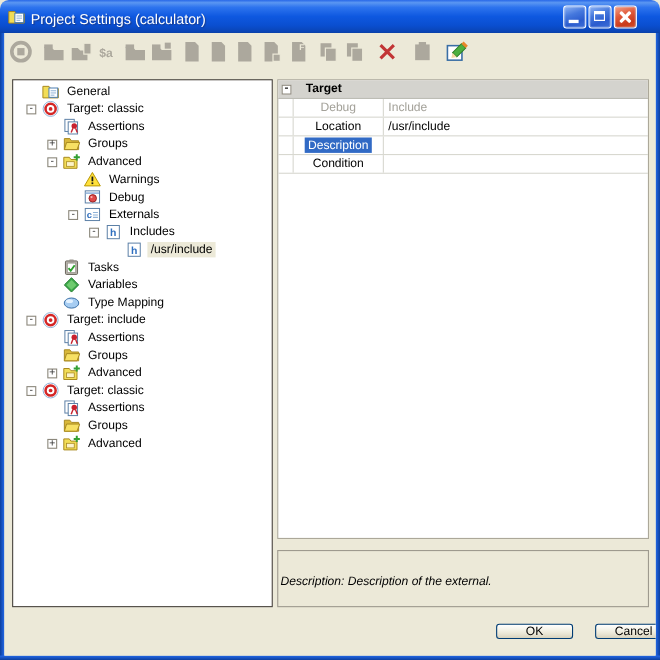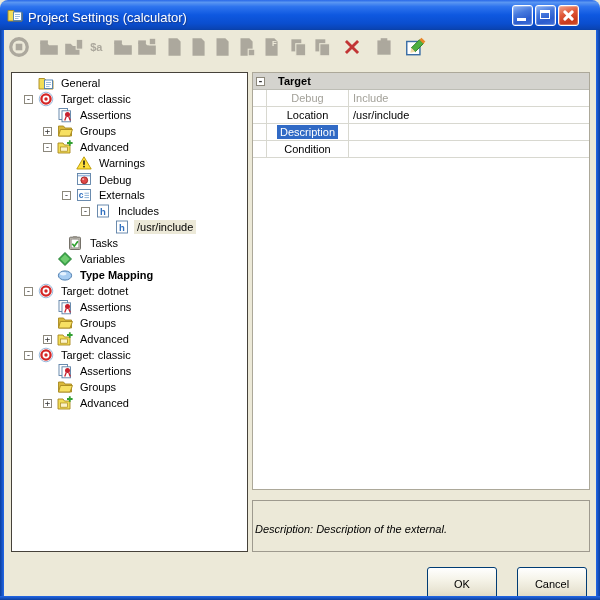--- a/index.html
+++ b/index.html
@@ -48,23 +48,23 @@
   .pgutter{width:13px;flex:none;border-right:1px solid #D8D8D0;}
   .pname{width:81px;flex:none;border-right:1px solid #D8D8D0;display:flex;align-items:center;justify-content:center;}
   .pname span{padding:0 3px;}
   .pvalue{flex:1;display:flex;align-items:center;padding-left:4px;overflow:hidden;}
   .prow.disabled .pname,.prow.disabled .pvalue{color:#A3A199;}
   .prow.selected .pname span{background:#316AC5;color:#FFF;padding:1px 3px;}
   
   .descpanel{position:absolute;left:248px;top:470px;width:338px;height:52px;border:1px solid #9E9A8E;box-sizing:border-box;
     font-size:11px;color:#000;padding:22px 4px 0 2px;font-style:italic;}
   
-  .btn{position:absolute;top:537px;width:70px;height:34px;border:1px solid #003C74;border-radius:3px;
+  .btn{position:absolute;top:537px;width:70px;height:14px;border:1px solid #003C74;border-radius:3px;
     background:linear-gradient(180deg,#FFFFFF 0%,#F4F2E6 40%,#E9E5D4 70%,#D8D2BC 100%);
-    font-family:"Liberation Sans",sans-serif;font-size:11px;color:#000;padding:0;}
+    font-family:"Liberation Sans",sans-serif;font-size:11px;color:#000;padding:0;margin-left:24px;}
   .btn-ok{left:423px;}
   .btn-cancel{left:513px;}
 </style>
 </head>
 <body>
 
 <div class="window">
   <div class="titlebar">
     <span class="wicon">
         <svg viewBox="0 0 16 16">
@@ -282,59 +282,59 @@
         </div>
         <div class="trow sel" style="padding-left: 102px;">
           <span class="ticon">
             <svg viewBox="0 0 16 16">
               <rect x="2.5" y="2" width="11" height="12" fill="#FFF" stroke="#5B7FA6" stroke-width="0.9"></rect>
               <text x="5" y="11.5" font-size="9.5" font-weight="bold" fill="#2F6FBF" font-family="Liberation Sans,sans-serif">h</text>
             </svg>
           </span>
           <span class="tlabel">/usr/include</span>
         </div>
-        <div class="trow" style="padding-left: 45px; margin-left: 10px;">
+        <div class="trow" style="padding-left: 45px;">
           <span class="ticon">
             <svg viewBox="0 0 16 16">
               <rect x="2.5" y="2.2" width="11" height="12.3" rx="1" fill="#B8B4AC" stroke="#69655C" stroke-width="0.9"></rect>
               <rect x="4.2" y="4.2" width="7.6" height="8.6" fill="#FFF" stroke="#98948C" stroke-width="0.7"></rect>
               <rect x="5.8" y="1" width="4.4" height="2.6" rx="0.8" fill="#98948C"></rect>
               <path d="M5.3 8.8l2 2.4 3.6-5" stroke="#2EA02E" stroke-width="1.7" fill="none"></path>
             </svg>
           </span>
           <span class="tlabel">Tasks</span>
         </div>
         <div class="trow" style="padding-left: 45px;">
           <span class="ticon">
             <svg viewBox="0 0 16 16">
               <path d="M8 1.5L14.5 8 8 14.5 1.5 8z" fill="#3DA84A" stroke="#1F7A2C" stroke-width="0.9"></path>
               <path d="M8 3.5L12.5 8 8 12.5 3.5 8z" fill="#6FCB6F"></path>
             </svg>
           </span>
           <span class="tlabel">Variables</span>
         </div>
-        <div class="trow" style="padding-left: 45px; font-weight: bold;">
+        <div class="trow" style="padding-left: 45px;">
           <span class="ticon">
             <svg viewBox="0 0 16 16">
               <ellipse cx="8" cy="8.5" rx="6.6" ry="4.6" fill="#A7CDF2" stroke="#3A6EA5" stroke-width="0.9"></ellipse>
               <ellipse cx="6.2" cy="6.8" rx="3.2" ry="1.7" fill="#E4F2FF"></ellipse>
             </svg>
           </span>
           <span class="tlabel">Type Mapping</span>
         </div>
         <div class="trow" style="padding-left: 12px;">
           <span class="expander">-</span>
           <span class="ticon">
             <svg viewBox="0 0 16 16">
               <circle cx="8" cy="8" r="6.8" fill="#FFF" stroke="#8FB2D8" stroke-width="0.9"></circle>
               <circle cx="8" cy="8" r="4.6" fill="none" stroke="#D42626" stroke-width="2.3"></circle>
               <circle cx="8" cy="8" r="1.7" fill="#D42626"></circle>
             </svg>
           </span>
-          <span class="tlabel">Target: dotnet</span>
+          <span class="tlabel">Target: include</span>
         </div>
         <div class="trow" style="padding-left: 45px;">
           <span class="ticon">
             <svg viewBox="0 0 16 16">
               <rect x="2" y="1.5" width="8.5" height="11" fill="#FFF" stroke="#5B7FA6" stroke-width="0.9"></rect>
               <rect x="5" y="3.8" width="8.5" height="11" fill="#FFF" stroke="#5B7FA6" stroke-width="0.9"></rect>
               <circle cx="10.5" cy="7.5" r="2.5" fill="#C8202E"></circle>
               <path d="M9.3 9.5l-1.6 4M11.7 9.5l1.6 4" stroke="#C8202E" stroke-width="1.3" fill="none"></path>
             </svg>
           </span>

